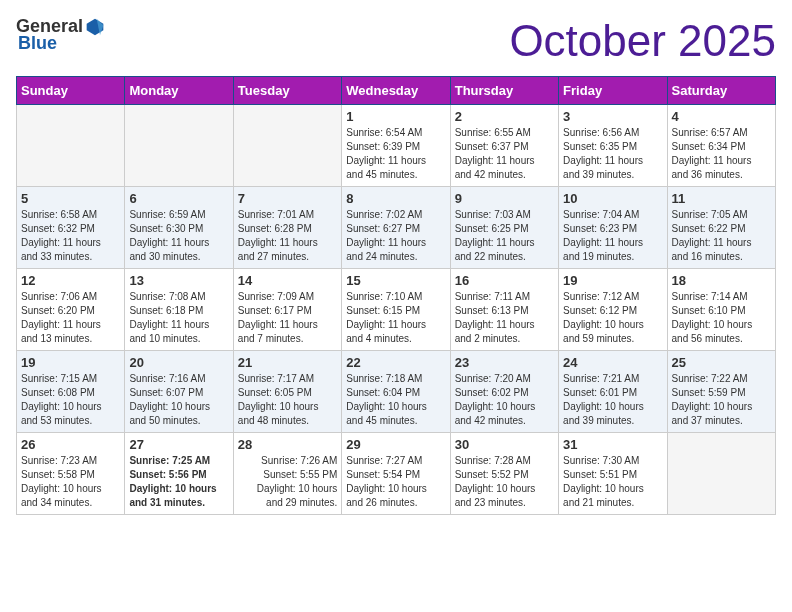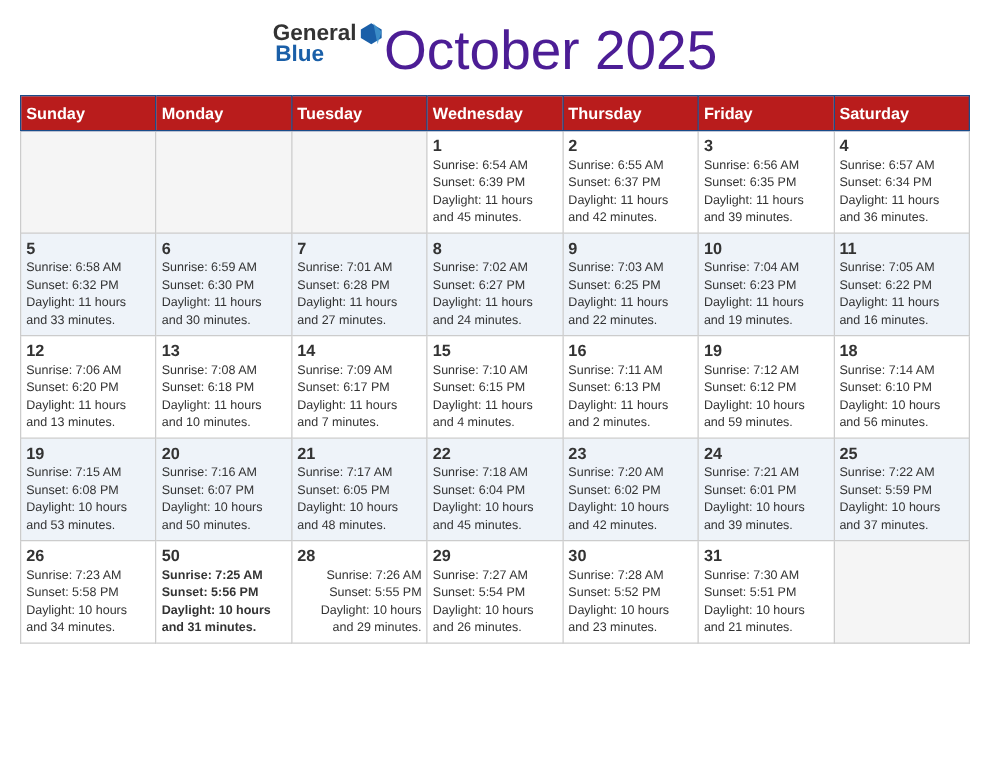--- a/index.html
+++ b/index.html
@@ -5,21 +5,21 @@
     * { box-sizing: border-box; margin: 0; padding: 0; }
     body {
       font-family: Arial, sans-serif;
       background: #fff;
       width: 792px;
       min-height: 612px;
       padding: 16px;
     }
     .header {
       display: flex;
-      justify-content: center;
+      justify-content: space-between;
       align-items: flex-start;
       margin-bottom: 10px;
     }
     .logo {
       display: flex;
       flex-direction: column;
       align-items: flex-start;
     }
     .logo-text {
       display: flex;
@@ -41,21 +41,21 @@
     .location {
       font-size: 16px;
       color: #555;
     }
     .calendar {
       width: 100%;
       border-collapse: collapse;
       border: 1px solid #ccc;
     }
     .calendar th {
-      background-color: #b91c1c;
+      background-color: #a21caf;
       color: #fff;
       padding: 6px 4px;
       font-size: 13px;
       font-weight: bold;
       text-align: left;
       border: 1px solid #1a4d8a;
     }
     .calendar td {
       vertical-align: top;
       border: 1px solid #ccc;
@@ -304,21 +304,21 @@
       </tr>
       <tr>
         <td>
           <span class="day-num">26</span>
           <div class="day-info" style="white-space: pre-line;">Sunrise: 7:23 AM
 Sunset: 5:58 PM
 Daylight: 10 hours
 and 34 minutes.</div>
         </td>
         <td>
-          <span class="day-num">50</span>
+          <span class="day-num">27</span>
           <div class="day-info" style="white-space: pre-line; font-weight: bold;">Sunrise: 7:25 AM
 Sunset: 5:56 PM
 Daylight: 10 hours
 and 31 minutes.</div>
         </td>
         <td>
           <span class="day-num">28</span>
           <div class="day-info" style="white-space: pre-line; text-align: right;">Sunrise: 7:26 AM
 Sunset: 5:55 PM
 Daylight: 10 hours

